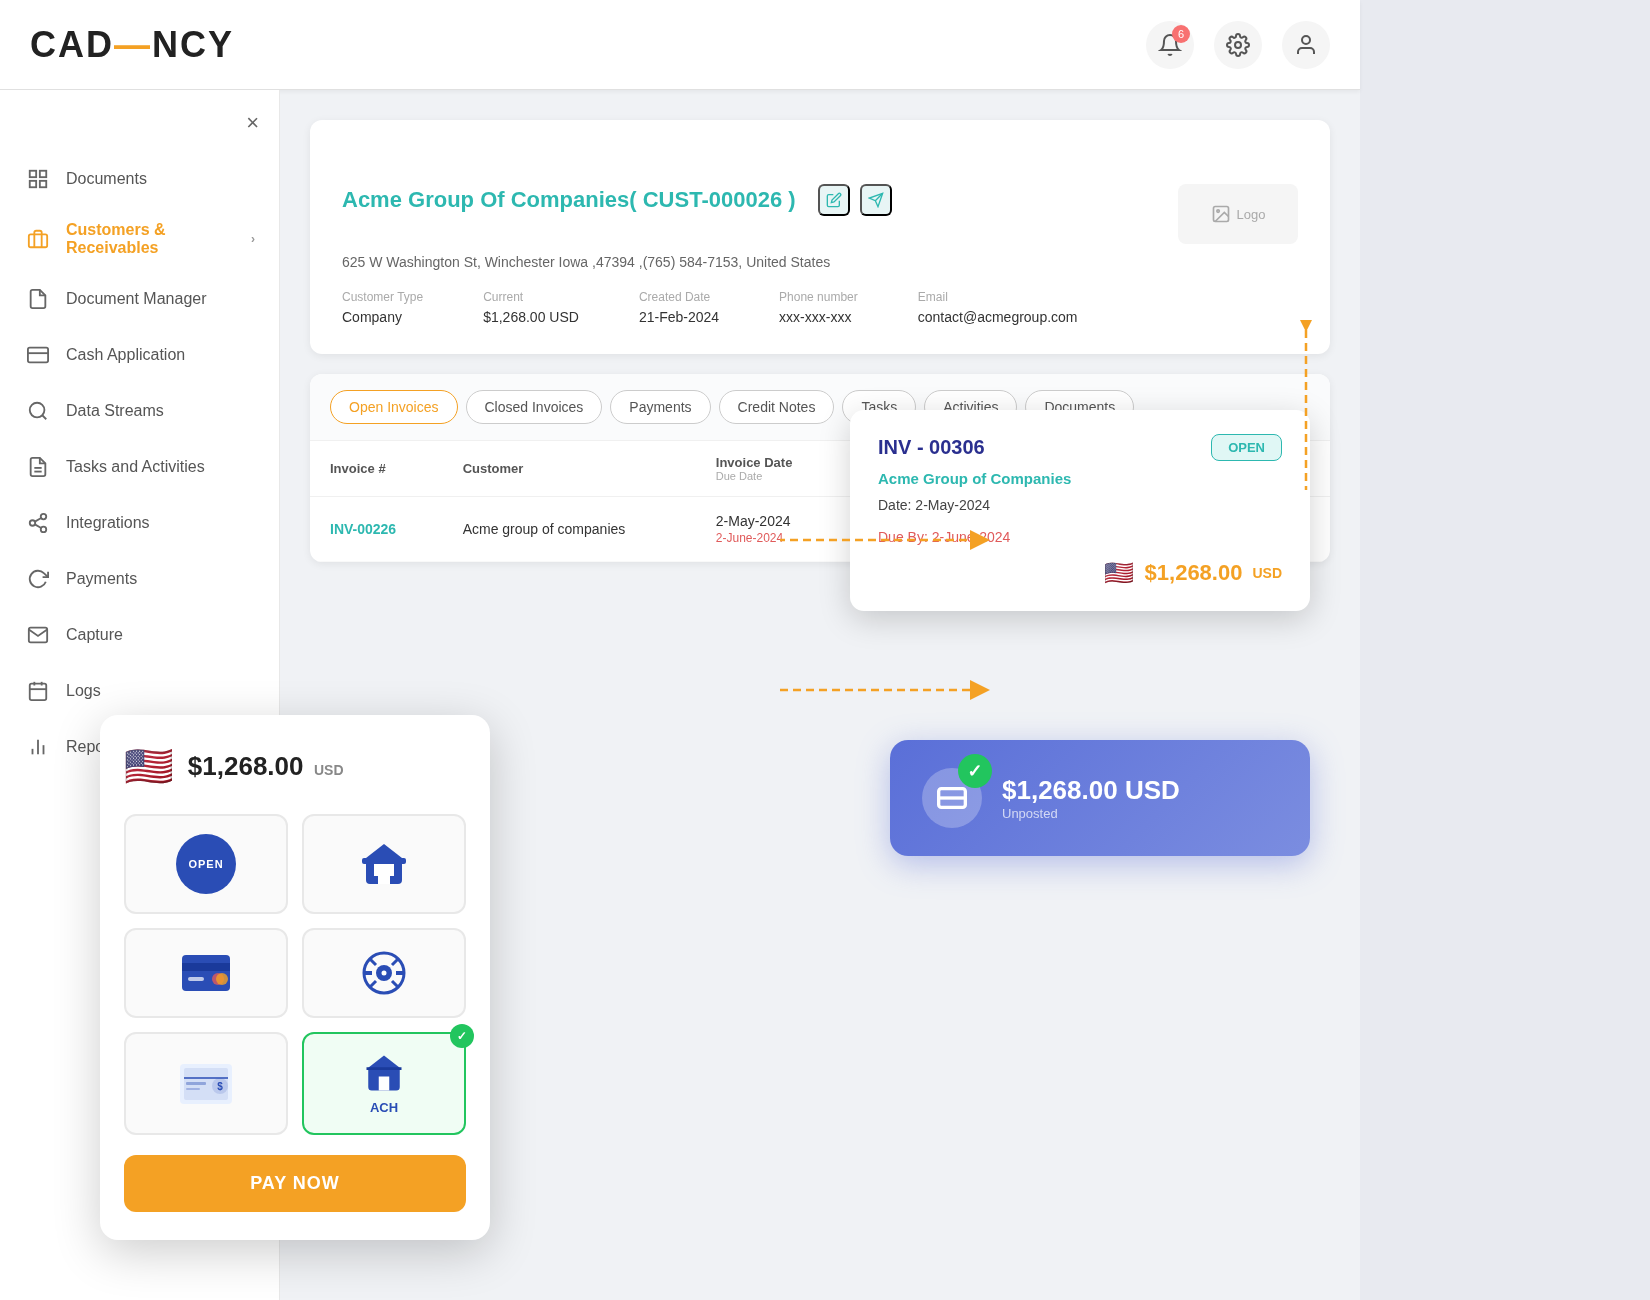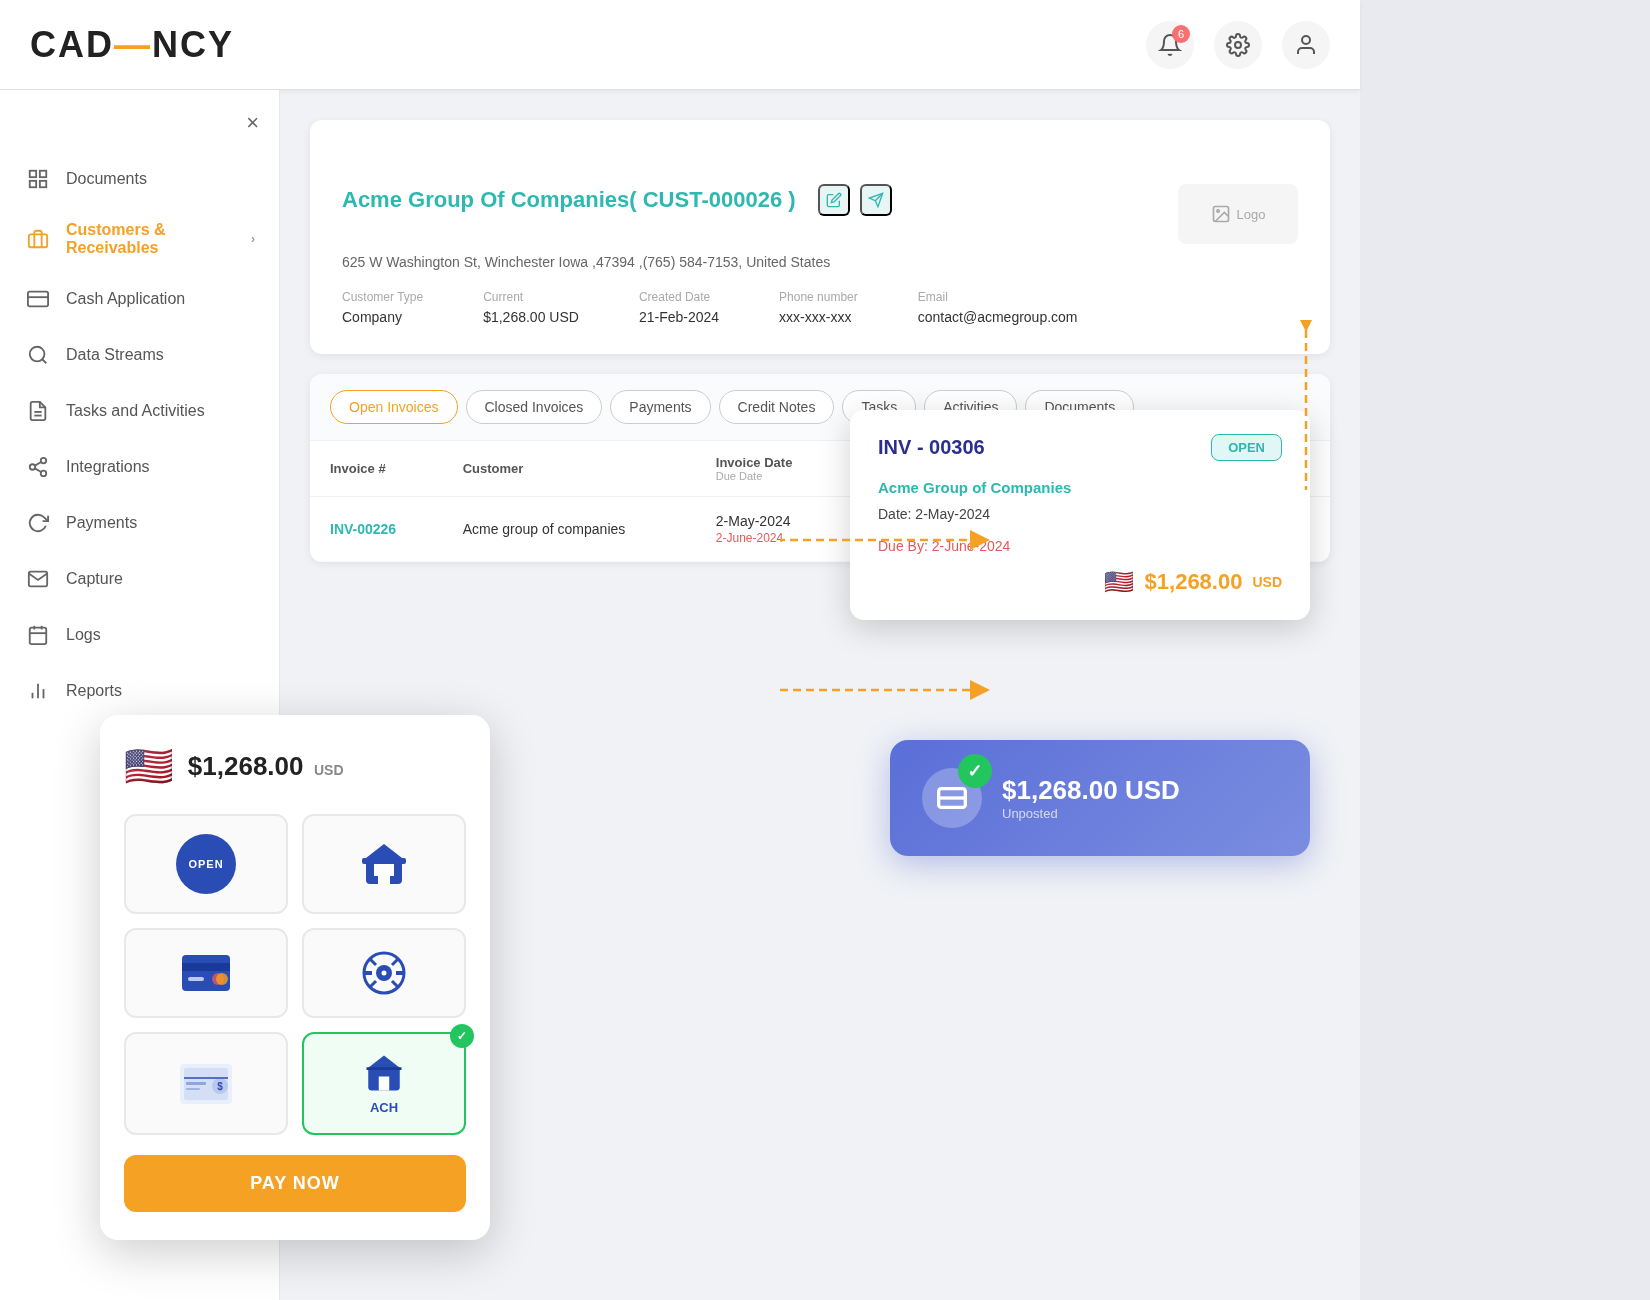--- a/index.html
+++ b/index.html
@@ -348,21 +348,21 @@
       border-radius: 14px;
       padding: 24px 28px;
       box-shadow: 0 8px 32px rgba(0,0,0,0.18);
       z-index: 10;
     }
 
     .popup-header {
       display: flex;
       justify-content: space-between;
       align-items: center;
-      margin-bottom: 18px;
+      margin-bottom: 9px;
     }
 
     .popup-inv-num {
       color: #2a2f8f;
       font-size: 20px;
       font-weight: 700;
     }
 
     .popup-open-badge {
       background: #e0f7f5;
@@ -640,20 +640,29 @@
         <span class="icon">
           <svg width="22" height="22" viewBox="0 0 24 24" fill="none" stroke="#f4a124" stroke-width="2">
             <rect x="2" y="7" width="20" height="14" rx="2"></rect>
               <path d="M16 21V5a2 2 0 0 0-2-2h-4a2 2 0 0 0-2 2v16"></path>
           </svg>
         </span>
         <span style="color:#f4a124;">Customers &amp; Receivables</span>
         <span class="chevron">›</span>
       </div>
 
+      <div class="sidebar-item">
+        <span class="icon">
+          <svg width="22" height="22" viewBox="0 0 24 24" fill="none" stroke="#666" stroke-width="2">
+            <path d="M14 2H6a2 2 0 0 0-2 2v16a2 2 0 0 0 2 2h12a2 2 0 0 0 2-2V8z"></path>
+            <polyline points="14 2 14 8 20 8"></polyline>
+          </svg>
+        </span>
+        <span>Document Manager</span>
+      </div>
 
       <div class="sidebar-item">
         <span class="icon">
           <svg width="22" height="22" viewBox="0 0 24 24" fill="none" stroke="#666" stroke-width="2">
             <rect x="1" y="4" width="22" height="16" rx="2" ry="2"></rect>
             <line x1="1" y1="10" x2="23" y2="10"></line>
           </svg>
         </span>
         <span>Cash Application</span>
       </div>

